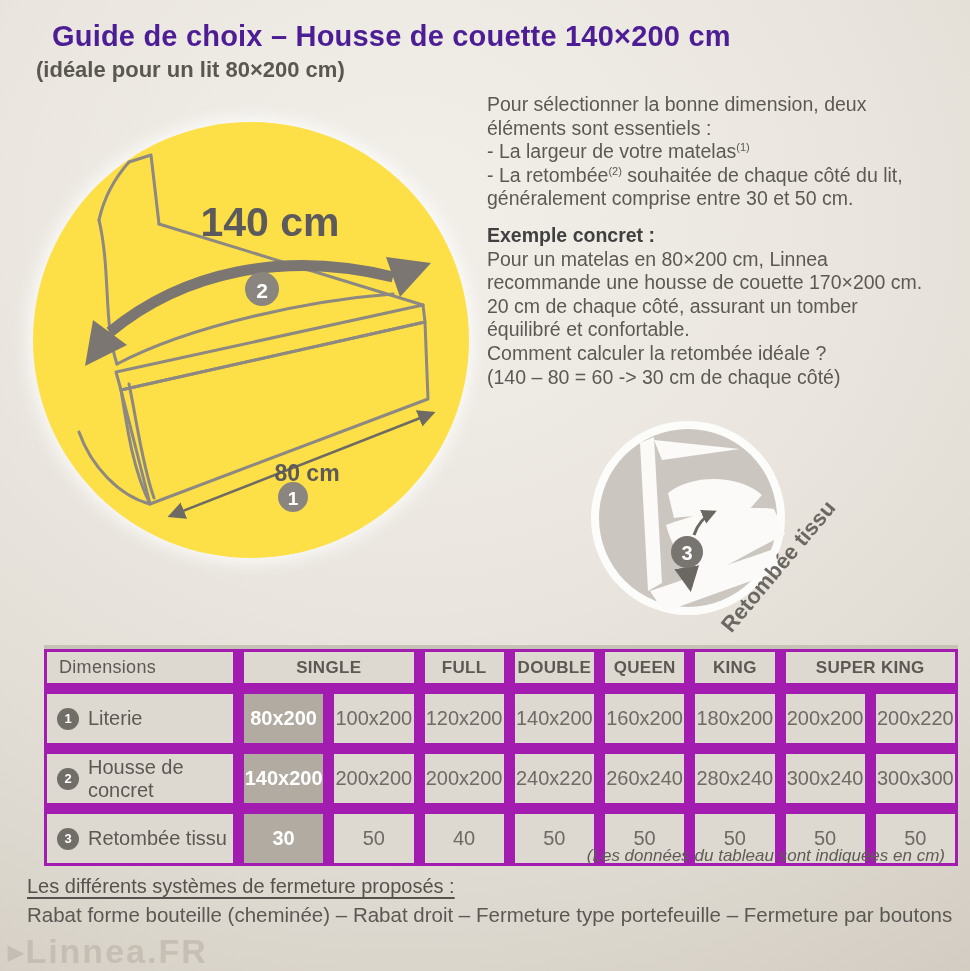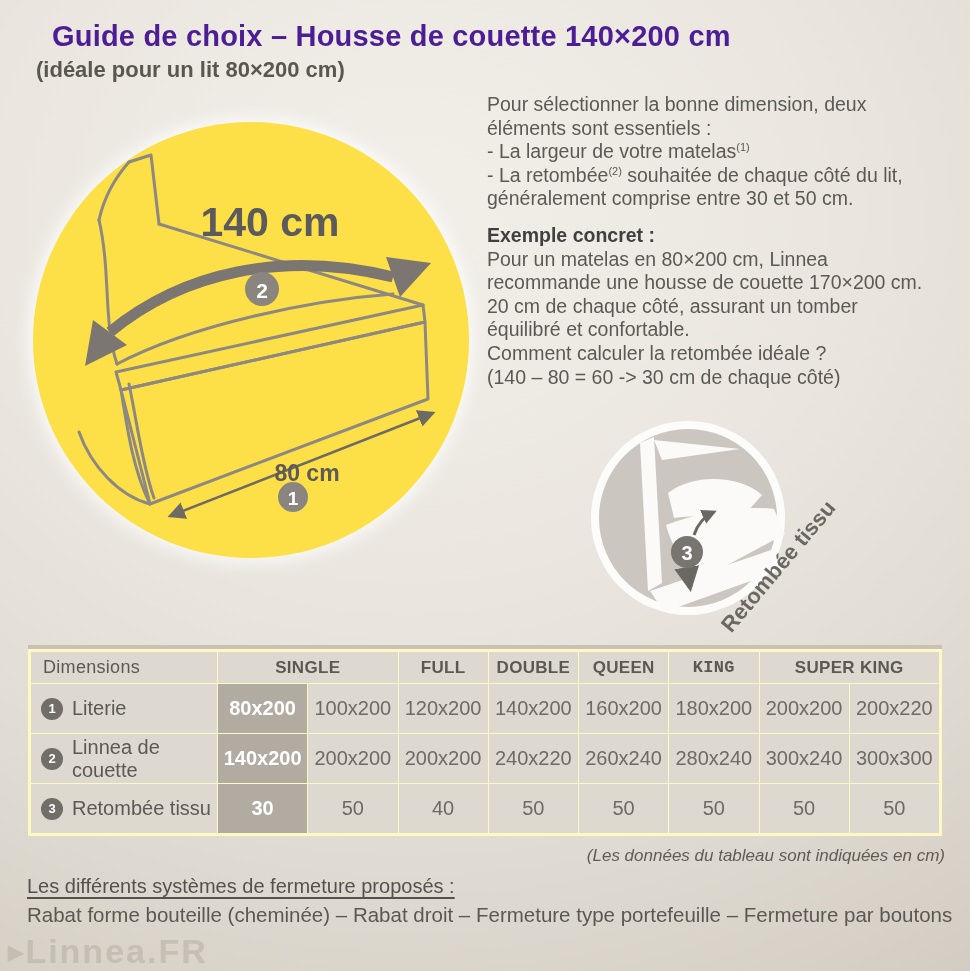--- a/index.html
+++ b/index.html
@@ -23,23 +23,23 @@
   .circle-main{left:33px;top:122px;width:436px;height:436px;border-radius:50%;
     background:#fde047;box-shadow:0 0 16px 5px rgba(253,253,252,.85);}
   .circle-main svg{display:block;width:436px;height:436px;}
 
   
   .circle-small{left:588px;top:413px;width:270px;height:235px;}
   .circle-small svg{display:block;width:270px;height:235px;}
 
   
   .size-table{
-    left:28px;top:645px;width:908px;
-    display:grid;grid-template-columns:186px repeat(8,1fr);gap:1px;
-    background:#fef9c3;padding:3px;border-top:4px solid #c7c1b6;
+    left:44px;top:645px;width:908px;
+    display:grid;grid-template-columns:186px repeat(8,1fr);gap:11px;
+    background:#a21caf;padding:3px;border-top:4px solid #c7c1b6;
   }
   .th{height:31px;display:flex;align-items:center;justify-content:center;
     background:#ddd8d0;font-size:17px;font-weight:600;color:#5c5953;letter-spacing:.3px;}
   .th-label{justify-content:flex-start;padding-left:12px;font-weight:400;font-size:18px;}
   .td{height:49px;background:#ddd8d0;}
   .td-val{display:flex;align-items:center;justify-content:center;font-size:20px;color:#6e6a64;}
   .td-val.hl{background:#b2aba2;color:#ffffff;font-weight:700;}
   .td-label{display:flex;align-items:center;gap:9px;padding-left:10px;font-size:20px;color:#5c5953;background:#ddd8d0;}
   .row-badge{flex:0 0 auto;width:22px;height:22px;border-radius:50%;background:#716d67;color:#fff;
     font-size:13px;font-weight:700;display:flex;align-items:center;justify-content:center;}
@@ -141,37 +141,37 @@
     <text x="196" y="158" transform="rotate(-50 196,158)" font-size="22" font-weight="bold" fill="#6b6863" text-anchor="middle">Retombée tissu</text>
   </svg>
 </div>
 
 <div class="abs size-table">
     <div class="th th-label" style="grid-column: span 1;">Dimensions</div>
     <div class="th" style="grid-column: span 2;">SINGLE</div>
     <div class="th" style="grid-column: span 1;">FULL</div>
     <div class="th" style="grid-column: span 1;">DOUBLE</div>
     <div class="th" style="grid-column: span 1;">QUEEN</div>
-    <div class="th" style="grid-column: span 1; font-family: Liberation Mono, monospace;">KING</div>
+    <div class="th" style="grid-column: span 1;">KING</div>
     <div class="th" style="grid-column: span 2;">SUPER KING</div>
     <div class="td td-label">
       <span class="row-badge">1</span>
       <span>Literie</span>
     </div>
     <div class="td td-val hl">80x200</div>
     <div class="td td-val">100x200</div>
     <div class="td td-val">120x200</div>
     <div class="td td-val">140x200</div>
     <div class="td td-val">160x200</div>
     <div class="td td-val">180x200</div>
     <div class="td td-val">200x200</div>
     <div class="td td-val">200x220</div>
     <div class="td td-label">
       <span class="row-badge">2</span>
-      <span>Linnea de couette</span>
+      <span>Housse de concret</span>
     </div>
     <div class="td td-val hl">140x200</div>
     <div class="td td-val">200x200</div>
     <div class="td td-val">200x200</div>
     <div class="td td-val">240x220</div>
     <div class="td td-val">260x240</div>
     <div class="td td-val">280x240</div>
     <div class="td td-val">300x240</div>
     <div class="td td-val">300x300</div>
     <div class="td td-label">

